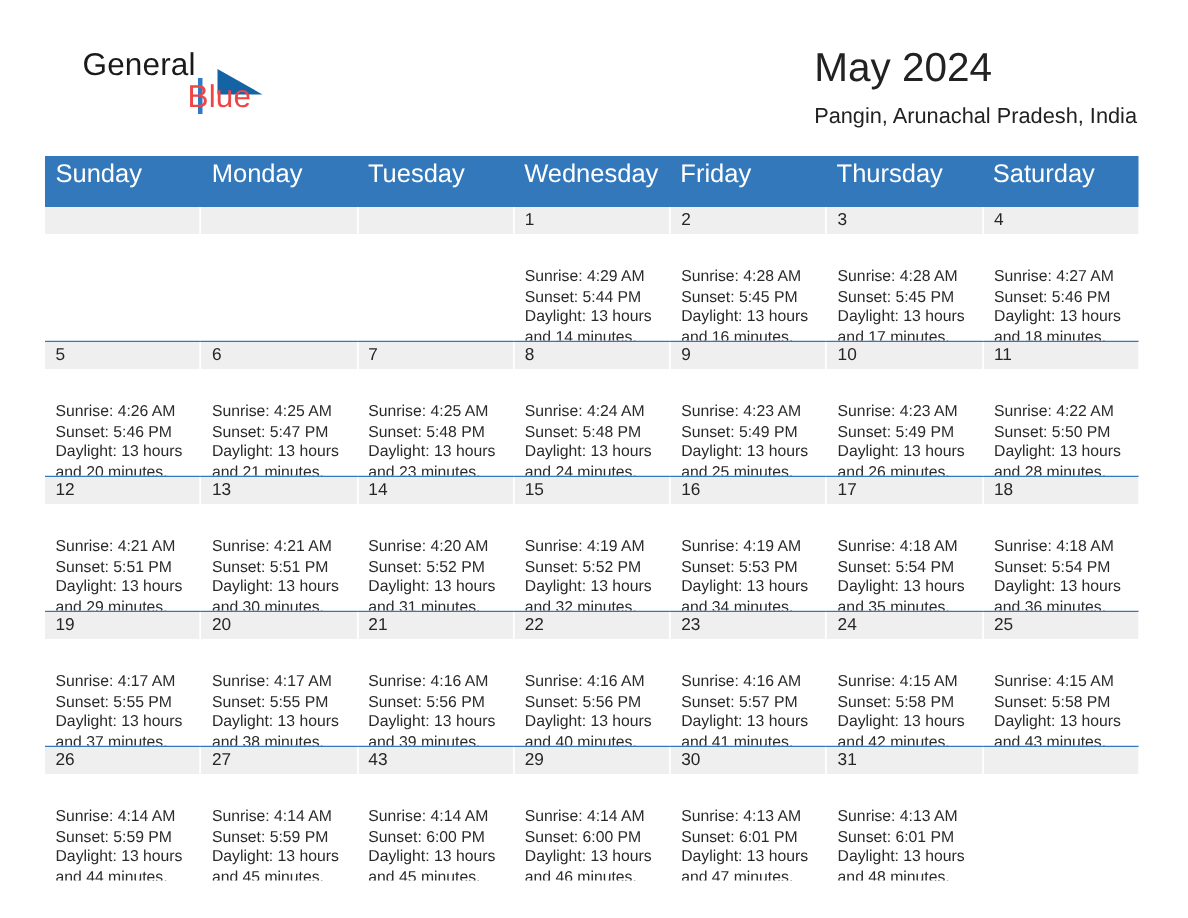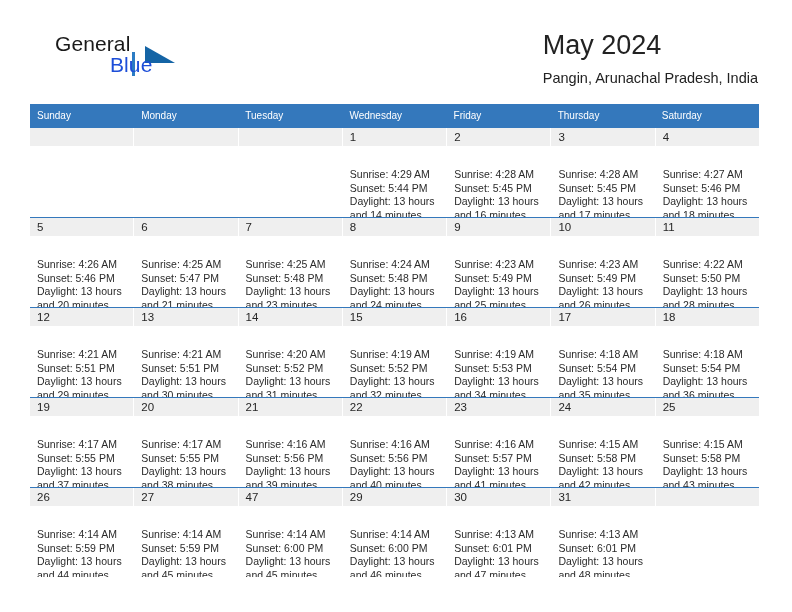--- a/index.html
+++ b/index.html
@@ -41,24 +41,24 @@
     position: absolute;
     left: 5px;
     top: 0px;
     font-size: 21px;
     color: #1a1a1a;
     letter-spacing: 0.1px;
     line-height: 24px;
   }
   .brand-blue {
     position: absolute;
-    left: 60px;
+    left: 75px;
     top: 21px;
     font-size: 21px;
-    color: #1d4ed8;
+    color: #ef4444;
     letter-spacing: 0.1px;
     line-height: 24px;
   }
   .brand-triangle {
     position: absolute;
     left: 95px;
     top: 14px;
     width: 0;
     height: 0;
     border-left: 30px solid #1464a5;
@@ -100,22 +100,22 @@
     top: 104px;
     width: 729px;
   }
   .weekday-row {
     display: flex;
     background: #3478bc;
   }
   .weekday {
     flex: 1 1 0;
     box-sizing: border-box;
-    padding: 4px 0 5px 7px;
-    font-size: 10px;
+    padding: 4px 0 15px 7px;
+    font-size: 17px;
     color: #ffffff;
     line-height: 15px;
     white-space: nowrap;
   }
   .week-row {
     display: flex;
     border-top: 1px solid #3478bc;
     box-sizing: border-box;
   }
   .week-row.first {
@@ -419,21 +419,21 @@
           </div>
           <div class="day-cell">
             <div class="date-band">27</div>
             <div class="cell-body">
               <div>Sunrise: 4:14 AM</div>
               <div>Sunset: 5:59 PM</div>
               <div class="wrap">Daylight: 13 hours and 45 minutes.</div>
             </div>
           </div>
           <div class="day-cell">
-            <div class="date-band">47</div>
+            <div class="date-band">43</div>
             <div class="cell-body">
               <div>Sunrise: 4:14 AM</div>
               <div>Sunset: 6:00 PM</div>
               <div class="wrap">Daylight: 13 hours and 45 minutes.</div>
             </div>
           </div>
           <div class="day-cell">
             <div class="date-band">29</div>
             <div class="cell-body">
               <div>Sunrise: 4:14 AM</div>

